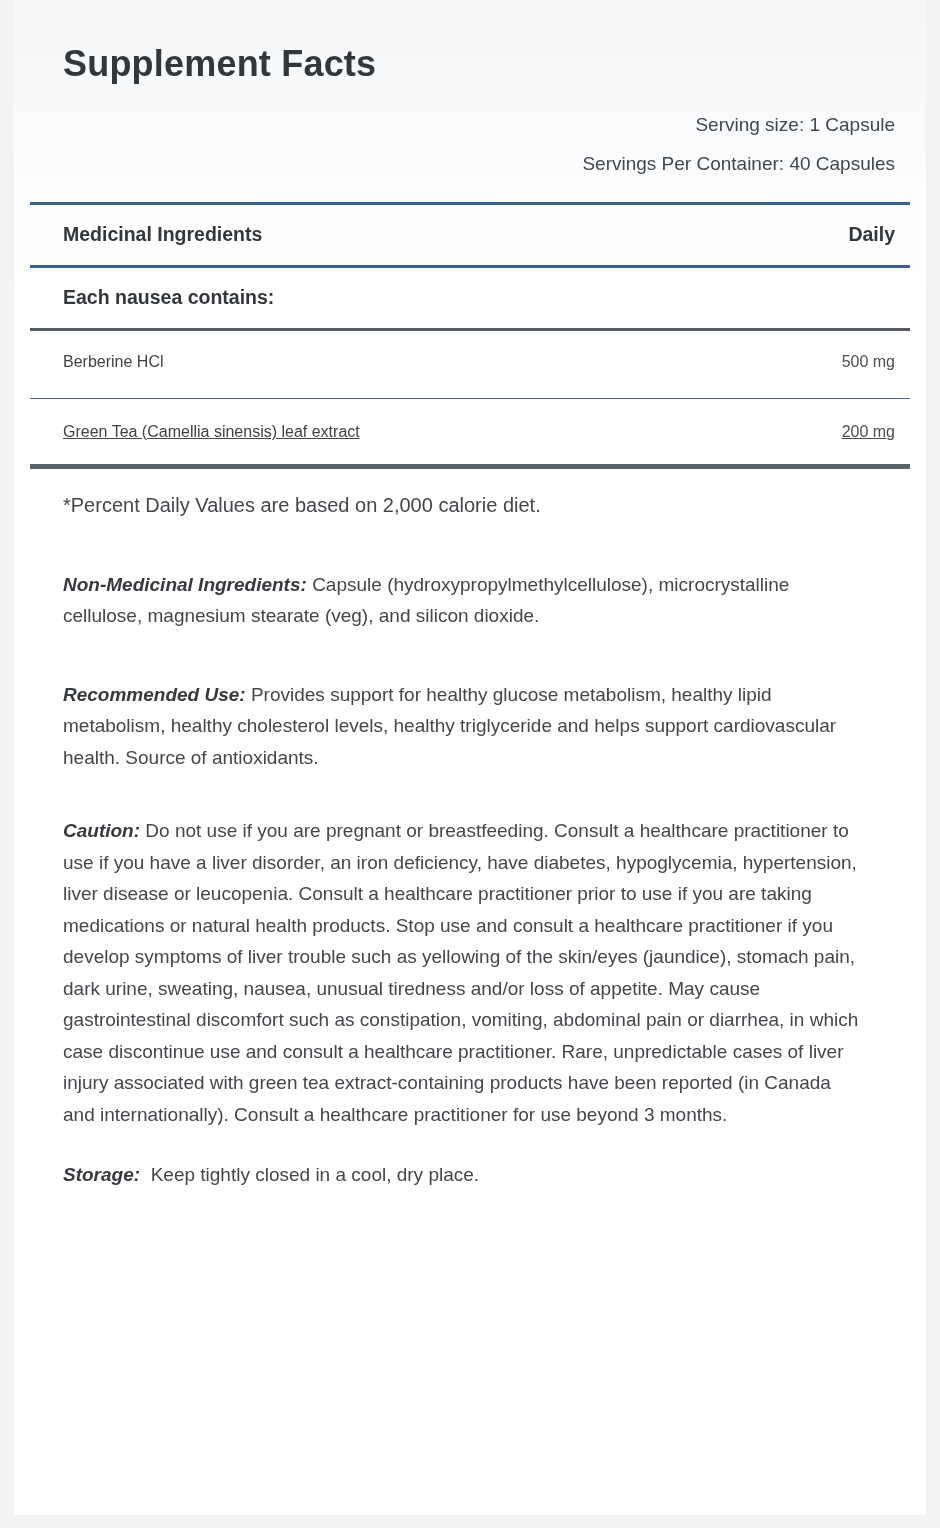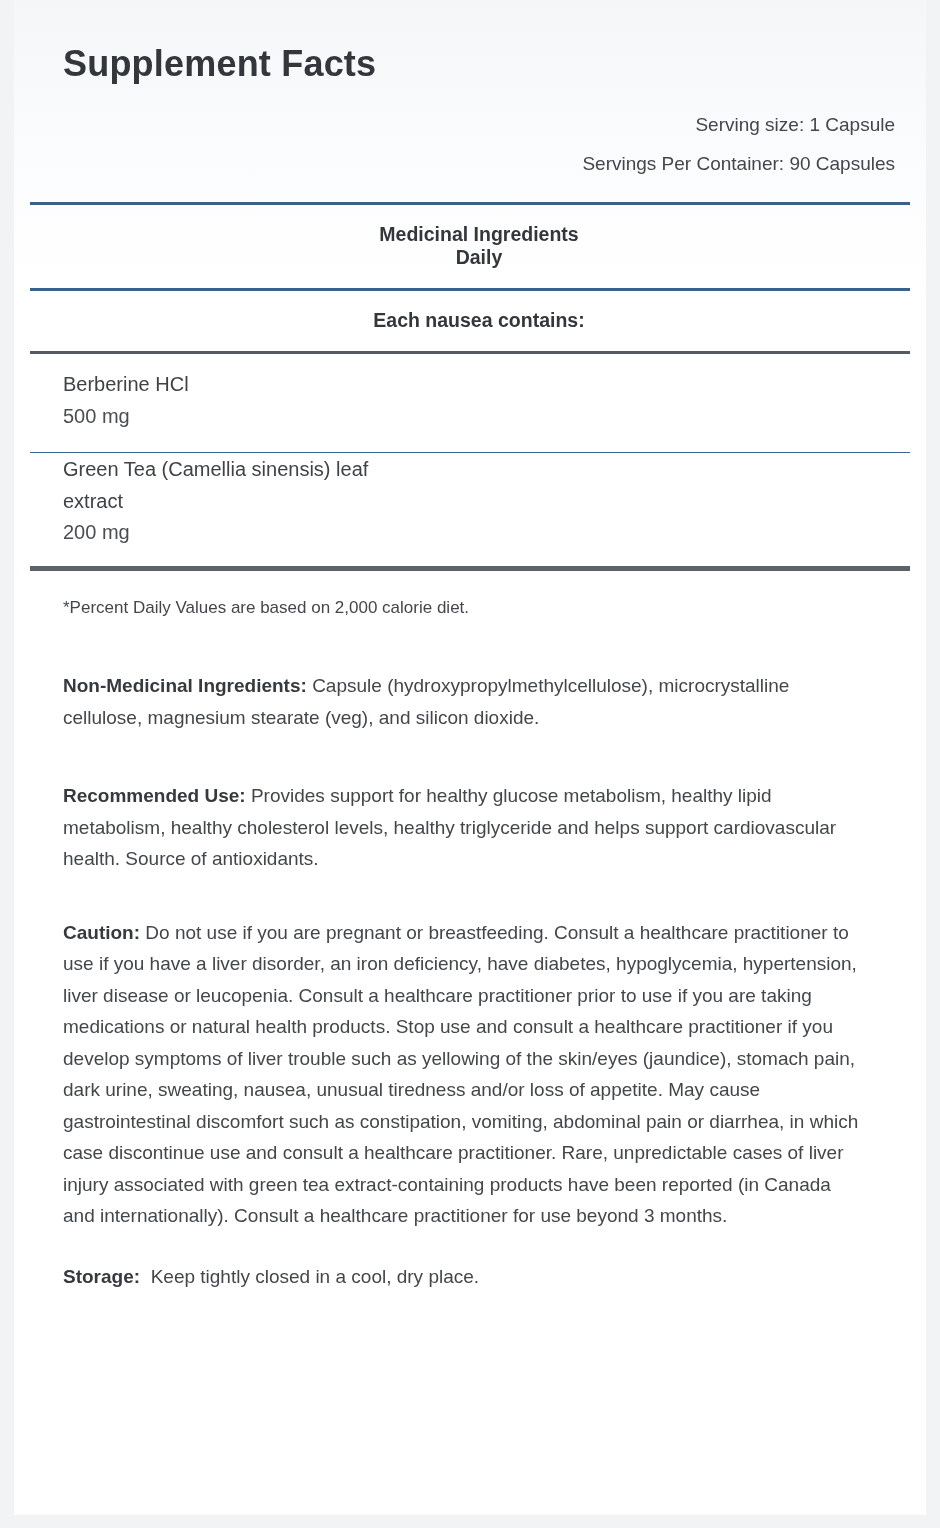--- a/index.html
+++ b/index.html
@@ -50,66 +50,64 @@
   .hr.gray-thick { height: 5px; background: #5b6269; }
 
   .thead-row, .group-row {
     display: flex;
     justify-content: space-between;
     align-items: center;
     padding: 18px 15px 19px 33px;
     font-size: 19.5px;
     font-weight: 700;
     color: #33373b;
-    flex-direction: column;
   }
   .ing-row {
     display: flex;
     justify-content: space-between;
     align-items: flex-start;
     padding: 15px 15px 20px 33px;
-    font-size: 20px;
+    font-size: 16px;
     line-height: 31.5px;
-    flex-direction: column;
   }
-  .ing-row.tall { padding: 1px 15px 17px 33px; }
+  .ing-row.tall { padding: 17px 15px 17px 33px; text-decoration: underline; }
   .ing-name { max-width: 345px; color: #3f4347; }
   .ing-name .line { white-space: pre-wrap; }
   .ing-amount { color: #4a4e53; text-align: left; white-space: nowrap; }
 
   .notes { margin: 21px 15px 0 33px; }
   .notes p {
     margin: 0;
-    font-size: 17px;
+    font-size: 20px;
     line-height: 31.5px;
     color: #43474b;
   }
   .section {
     margin: 47px 15px 0 33px;
     max-width: 800px;
     font-size: 19px;
     line-height: 31.5px;
     color: #43474b;
   }
-  .section strong { color: #36393d; font-weight: 700; }
+  .section strong { color: #36393d; font-weight: 700; font-style: italic; }
   .section span { white-space: pre-wrap; }
   .section.caution { margin-top: 42px; }
   .section.dose { margin-top: 46px; }
   .section.storage { margin-top: 29px; }
 </style>
 </head>
 <body>
 
 <div class="page">
   <div class="card">
 
     <h1 class="title">Supplement Facts</h1>
 
     <p class="serving-line">Serving size: 1 Capsule</p>
-    <p class="serving-line">Servings Per Container: 90 Capsules</p>
+    <p class="serving-line">Servings Per Container: 40 Capsules</p>
 
     <div class="hr first"></div>
 
     <div class="thead-row">
       <span>Medicinal Ingredients</span>
       <span>Daily</span>
     </div>
 
     <div class="hr"></div>
 

